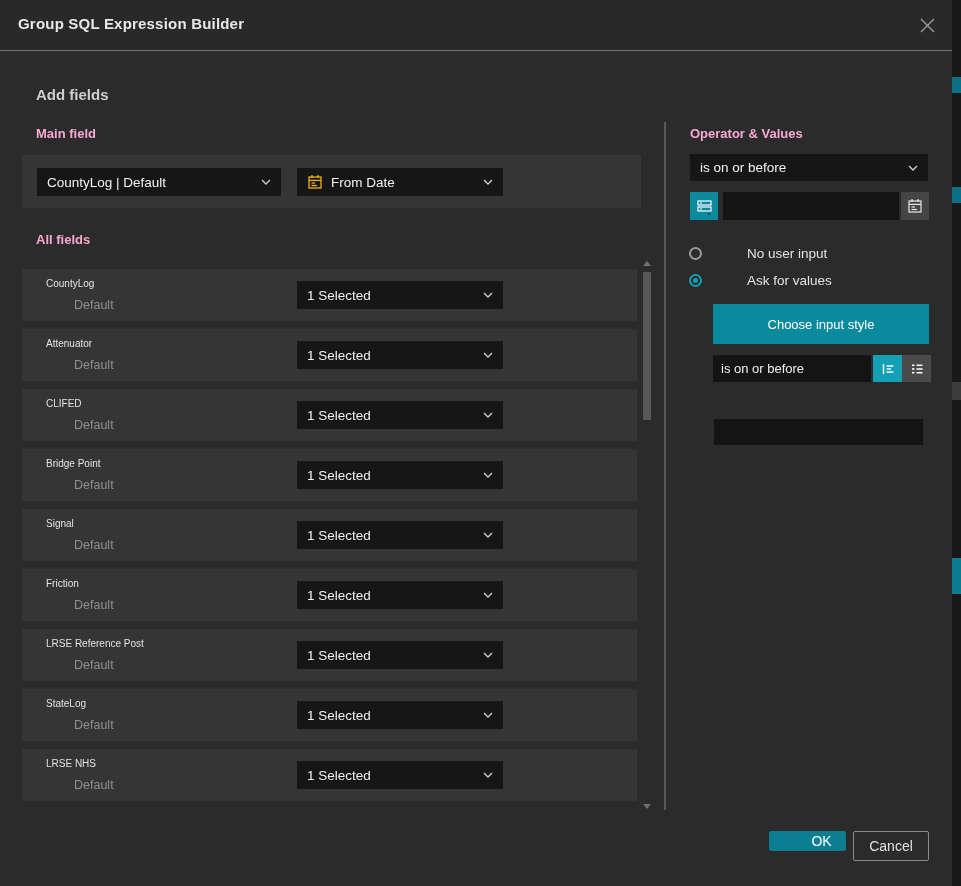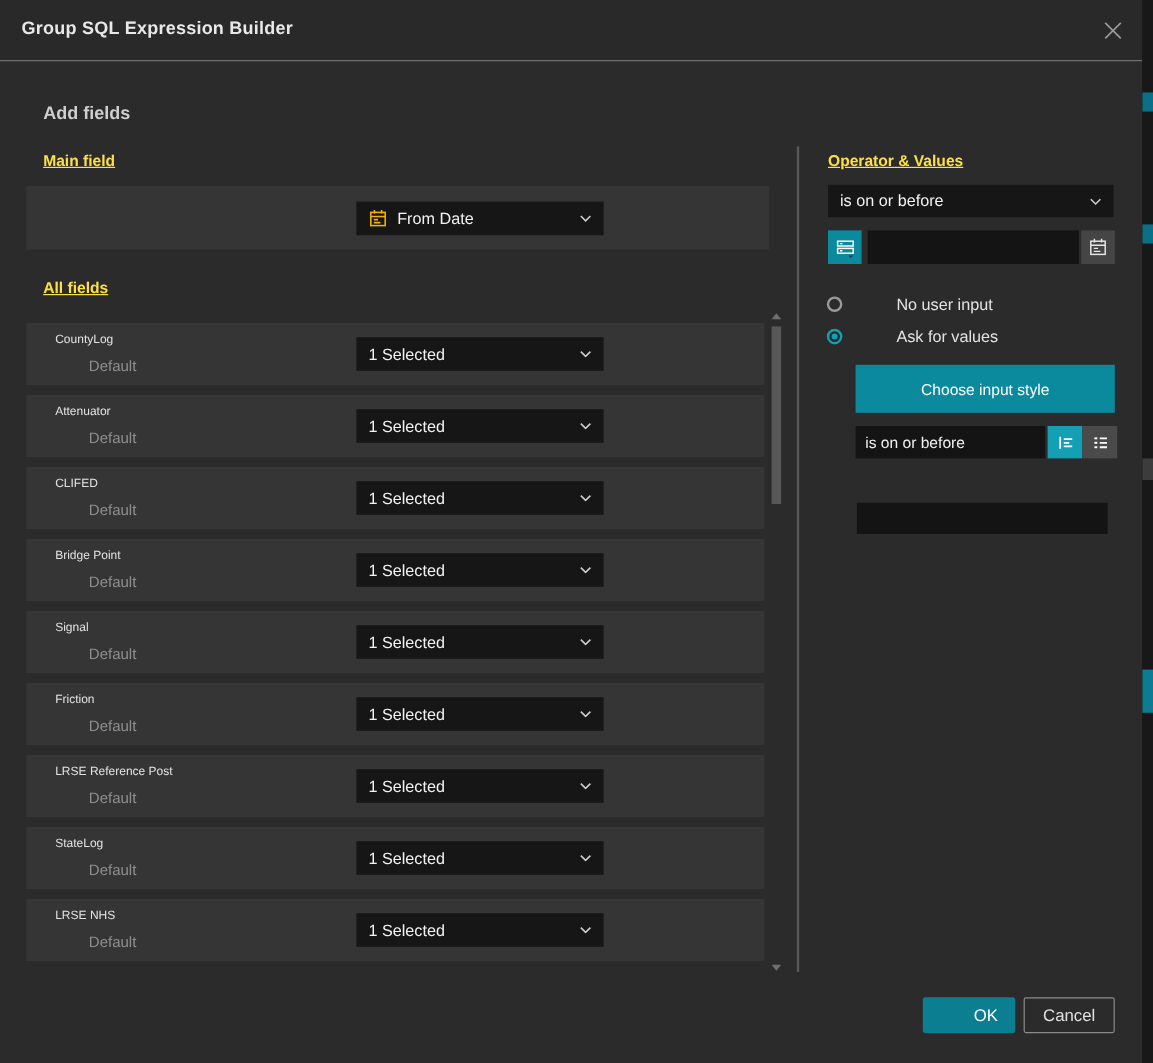--- a/index.html
+++ b/index.html
@@ -11,21 +11,21 @@
 
   
   .titlebar { position:absolute; left:0; top:0; width:100%; height:51px;
     background:#292929; border-bottom:1px solid #6f6f6f; }
   .title { position:absolute; left:18px; top:15px; font-size:15px; font-weight:700;
     color:#e8e8e8; letter-spacing:.2px; }
   .close-btn { position:absolute; right:12px; top:12px; width:26px; height:26px;
     display:flex; align-items:center; justify-content:center; cursor:pointer; }
 
   h2.section { position:absolute; font-size:15px; font-weight:700; color:#cfcfcf; }
-  .sub-label { position:absolute; font-size:13px; font-weight:700; color:#fde047;text-decoration:underline; }
+  .sub-label { position:absolute; font-size:13px; font-weight:700; color:#f9a8d4; }
 
   
   .main-panel { position:absolute; left:22px; top:155px; width:619px; height:53px;
     background:#353535; }
   .select { background:#161616; color:#f2f2f2; font-size:13.5px;
     display:flex; align-items:center; padding:0 10px; cursor:pointer; }
   .select .txt { flex:1; white-space:nowrap; overflow:hidden; }
   .select .chev { flex:0 0 auto; margin-left:6px; display:flex; }
   .sel-1 { position:absolute; left:15px; top:13px; width:244px; height:28px; }
   .sel-2 { position:absolute; left:275px; top:13px; width:206px; height:28px; gap:8px; }
@@ -81,21 +81,21 @@
     font-family:"Liberation Sans",sans-serif; }
   .style-btn { position:absolute; top:355px; width:29px; height:27px; border:none;
     display:flex; align-items:center; justify-content:center; cursor:pointer; }
   .style-btn.single { left:873px; background:#13a0b4; }
   .style-btn.multi  { left:902px; background:#4a4a4a; }
   .hint-input { position:absolute; left:714px; top:419px; width:209px; height:26px;
     background:#141414; border:none; color:#f0f0f0; font-size:13px; padding:0 8px;
     font-family:"Liberation Sans",sans-serif; }
 
   
-  .ok-btn { position:absolute; left:769px; top:831px; width:77px; height:30px;
+  .ok-btn { position:absolute; left:769px; top:831px; width:77px; height:20px;
     background:#0b7e91; border:none; border-radius:2px; color:#fff; font-size:14px;
     cursor:pointer; font-family:"Liberation Sans",sans-serif;padding-left:28px; }
   .cancel-btn { position:absolute; left:853px; top:831px; width:76px; height:30px;
     background:transparent; border:1px solid #8a8a8a; border-radius:2px; color:#e0e0e0;
     font-size:14px; cursor:pointer; font-family:"Liberation Sans",sans-serif; }
 
   
   .bg-strip { position:absolute; left:952px; top:0; width:9px; height:886px; background:#181818; }
   .frag { position:absolute; left:0; width:9px; }
   .frag.t1 { top:77px; height:16px; background:#0b6f86; }
@@ -115,20 +115,28 @@
         <path d="M2 2 L15 15 M15 2 L2 15" stroke="#9a9a9a" stroke-width="1.4" fill="none"></path>
       </svg>
     </div>
   </div>
 
   <h2 class="section" style="left:36px; top:86px;">Add fields</h2>
 
   <div class="sub-label" style="left:36px; top:126px;">Main field</div>
 
   <div class="main-panel">
+    <div class="select sel-1">
+      <span class="txt">CountyLog | Default</span>
+      <span class="chev">
+        <svg width="10" height="6" viewBox="0 0 10 6">
+            <path d="M1 1 L5 5 L9 1" stroke="#cfcfcf" stroke-width="1.3" fill="none"></path>
+          </svg>
+      </span>
+    </div>
     <div class="select sel-2">
       <span style="display:flex;">
         <svg width="16" height="16" viewBox="0 0 16 16">
           <rect x="2" y="3" width="12" height="11" fill="none" stroke="#f0b400" stroke-width="1.3"></rect>
           <line x1="2" y1="6.4" x2="14" y2="6.4" stroke="#f0b400" stroke-width="1.3"></line>
           <line x1="5" y1="1" x2="5" y2="4" stroke="#f0b400" stroke-width="1.3"></line>
           <line x1="11" y1="1" x2="11" y2="4" stroke="#f0b400" stroke-width="1.3"></line>
           <line x1="4.5" y1="9" x2="8" y2="9" stroke="#f0b400" stroke-width="1.3"></line>
           <line x1="4.5" y1="11.5" x2="10" y2="11.5" stroke="#f0b400" stroke-width="1.3"></line>
         </svg>

